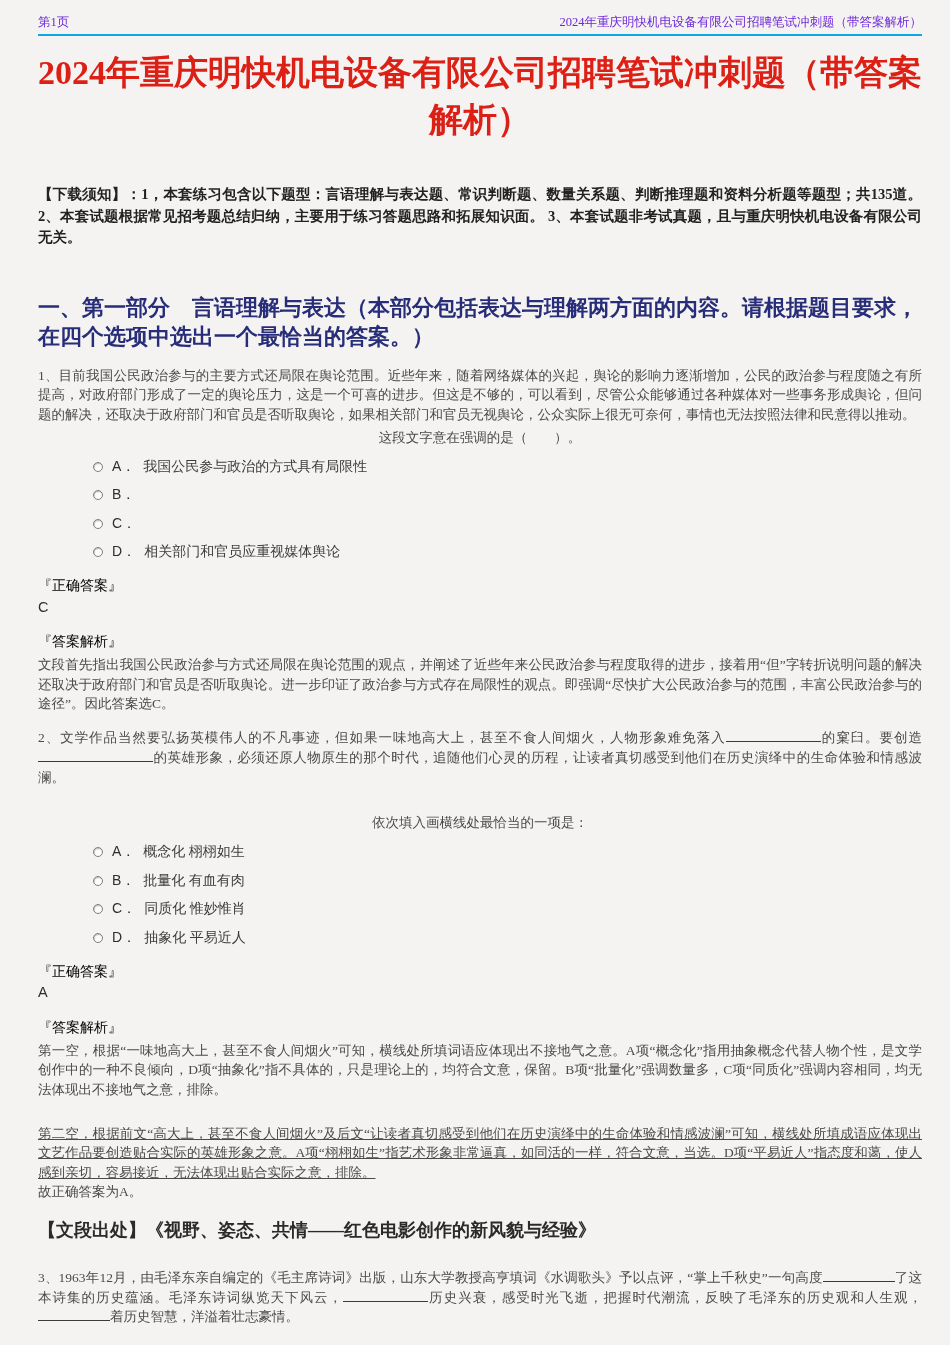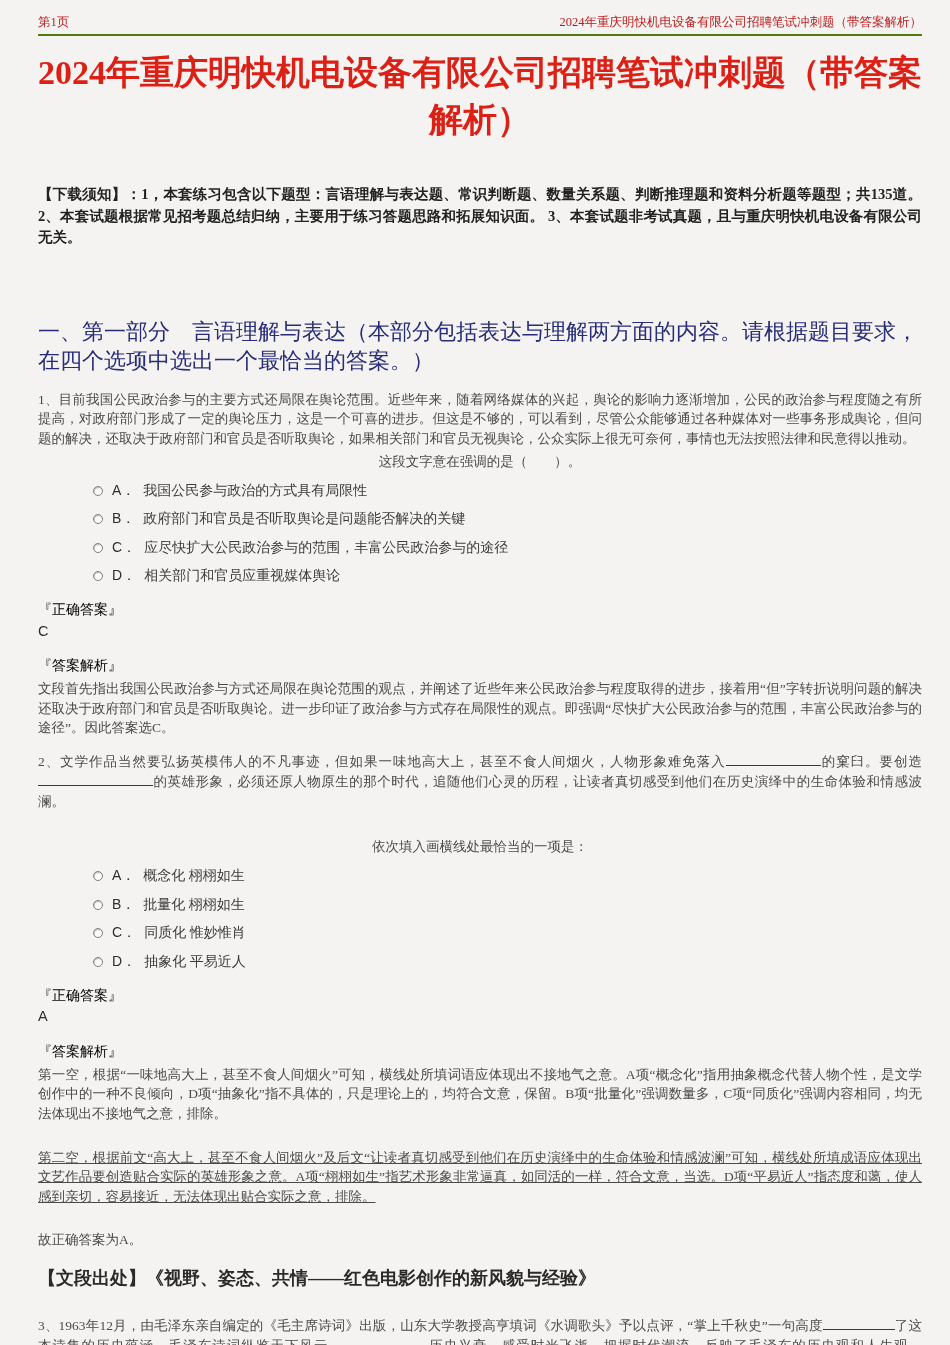--- a/index.html
+++ b/index.html
@@ -12,23 +12,23 @@
     color: #3f3f3f;
     padding: 0 28px 60px 38px;
   }
   
   .page-header {
     display: flex;
     justify-content: space-between;
     align-items: flex-end;
     padding-top: 14px;
     padding-bottom: 3px;
-    border-bottom: 2px solid #4d7c0f;
+    border-bottom: 2px solid #0ea5e9;
     font-size: 12.5px;
-    color: #b91c1c;
+    color: #6d28d9;
   }
   
   .doc-title {
     margin-top: 14px;
     text-align: center;
     font-size: 34px;
     font-weight: bold;
     line-height: 1.38;
     color: #dd2016;
     font-family: "Liberation Serif", "DejaVu Serif", serif;
@@ -37,23 +37,23 @@
   .notice {
     margin-top: 40px;
     font-size: 14.5px;
     font-weight: bold;
     line-height: 1.5;
     color: #222;
     text-align: justify;
   }
   
   .section-heading {
-    margin-top: 68px;
+    margin-top: 44px;
     font-size: 22px;
-    font-weight: normal;
+    font-weight: bold;
     line-height: 1.33;
     color: #272d78;
   }
   
   .stem {
     margin-top: 14px;
     font-size: 13.5px;
     line-height: 1.46;
     color: #4a4a4a;
     text-align: justify;
@@ -104,21 +104,21 @@
     line-height: 1.5;
   }
   .analysis {
     font-size: 13.5px;
     line-height: 1.46;
     color: #4a4a4a;
     text-align: justify;
   }
   .analysis + .analysis { margin-top: 24px; text-decoration: underline; }
   .analysis-first { margin-top: 2px; }
-  .conclusion { margin-top: 24px; font-size: 13.5px; color: #4a4a4a; }
+  .conclusion { font-size: 13.5px; color: #4a4a4a; }
   .source { margin-top: 17px; font-size: 18px; font-weight: bold; color: #2a2a2a; }
 </style>
 </head>
 <body>
 
 <div class="page-header">
   <span>第1页</span>
   <span>2024年重庆明快机电设备有限公司招聘笔试冲刺题（带答案解析）</span>
 </div>
 
@@ -133,26 +133,24 @@
 
 <div class="options">
   <div class="option">
     <span class="radio"></span>
     <span class="opt-label">A．</span>
     <span class="opt-text">我国公民参与政治的方式具有局限性</span>
   </div>
   <div class="option">
     <span class="radio"></span>
     <span class="opt-label">B．</span>
-    <span class="opt-text">政府部门和官员是否听取舆论是问题能否解决的关键</span>
   </div>
   <div class="option">
     <span class="radio"></span>
     <span class="opt-label">C．</span>
-    <span class="opt-text">应尽快扩大公民政治参与的范围，丰富公民政治参与的途径</span>
   </div>
   <div class="option">
     <span class="radio"></span>
     <span class="opt-label">D．</span>
     <span class="opt-text">相关部门和官员应重视媒体舆论</span>
   </div>
 </div>
 
 <div class="answer-label">『正确答案』</div>
 <div class="answer-letter">C</div>
@@ -165,21 +163,21 @@
 
 <div class="options">
   <div class="option">
     <span class="radio"></span>
     <span class="opt-label">A．</span>
     <span class="opt-text">概念化 栩栩如生</span>
   </div>
   <div class="option">
     <span class="radio"></span>
     <span class="opt-label">B．</span>
-    <span class="opt-text">批量化 栩栩如生</span>
+    <span class="opt-text">批量化 有血有肉</span>
   </div>
   <div class="option">
     <span class="radio"></span>
     <span class="opt-label">C．</span>
     <span class="opt-text">同质化 惟妙惟肖</span>
   </div>
   <div class="option">
     <span class="radio"></span>
     <span class="opt-label">D．</span>
     <span class="opt-text">抽象化 平易近人</span>

